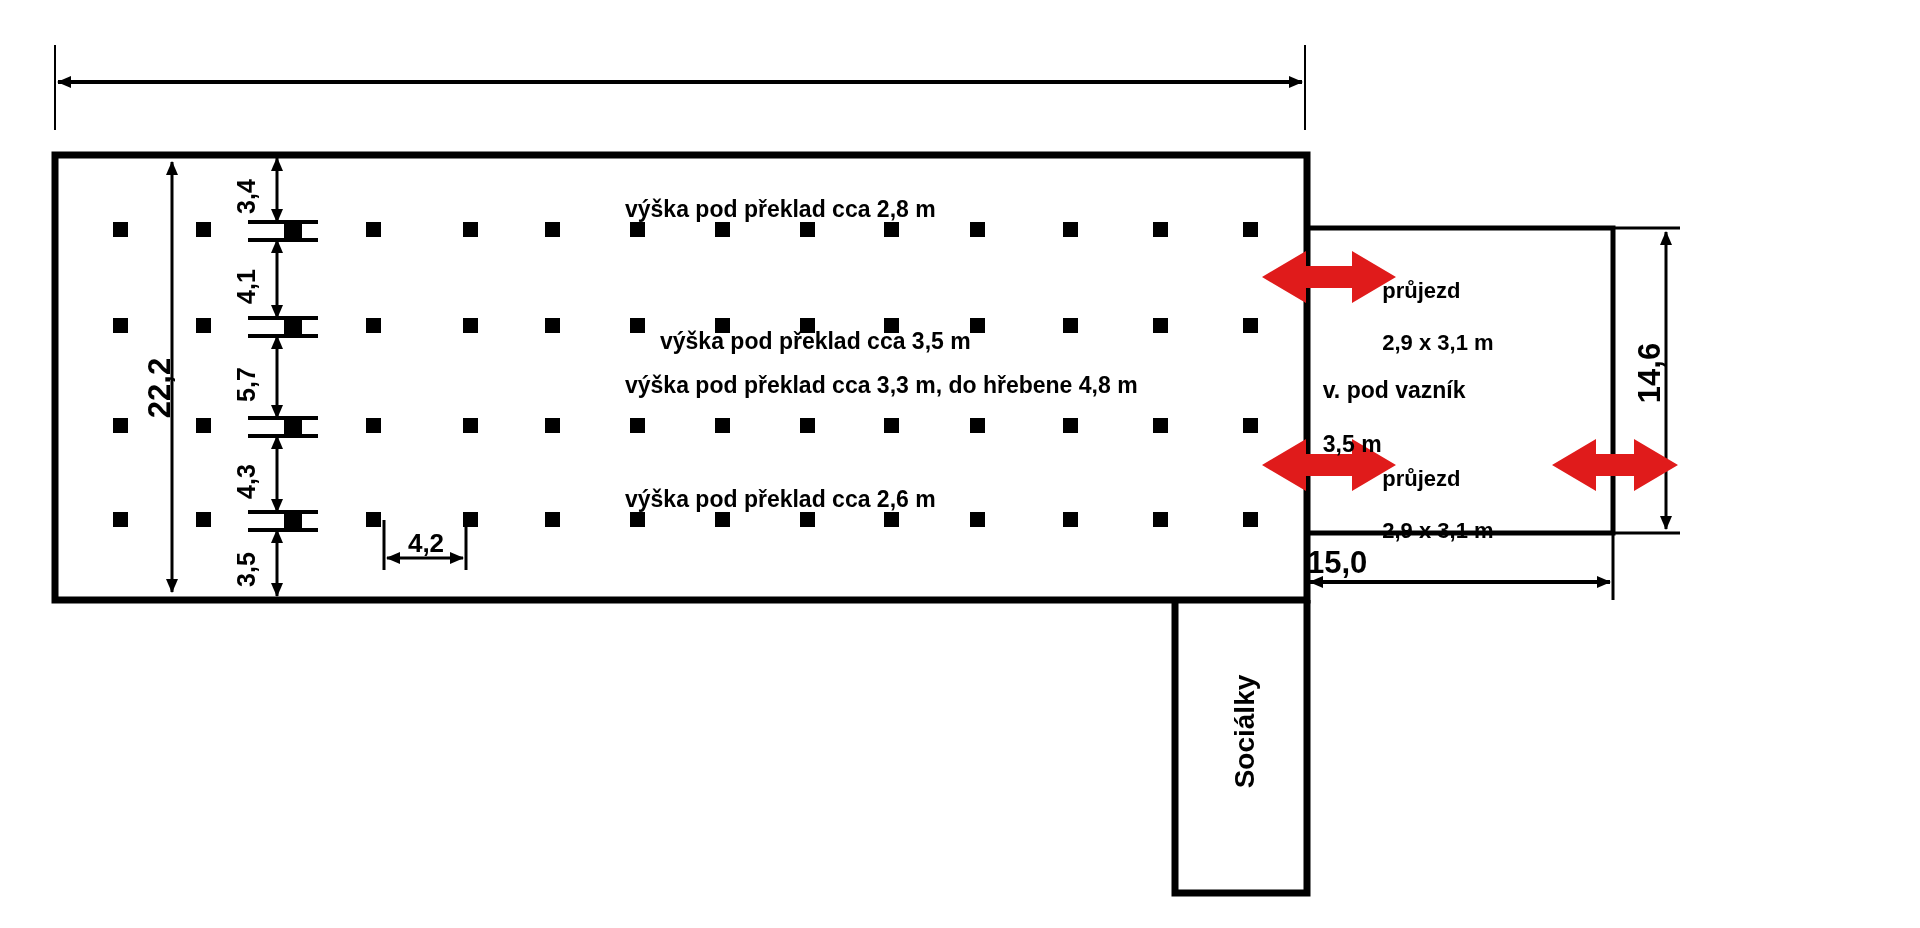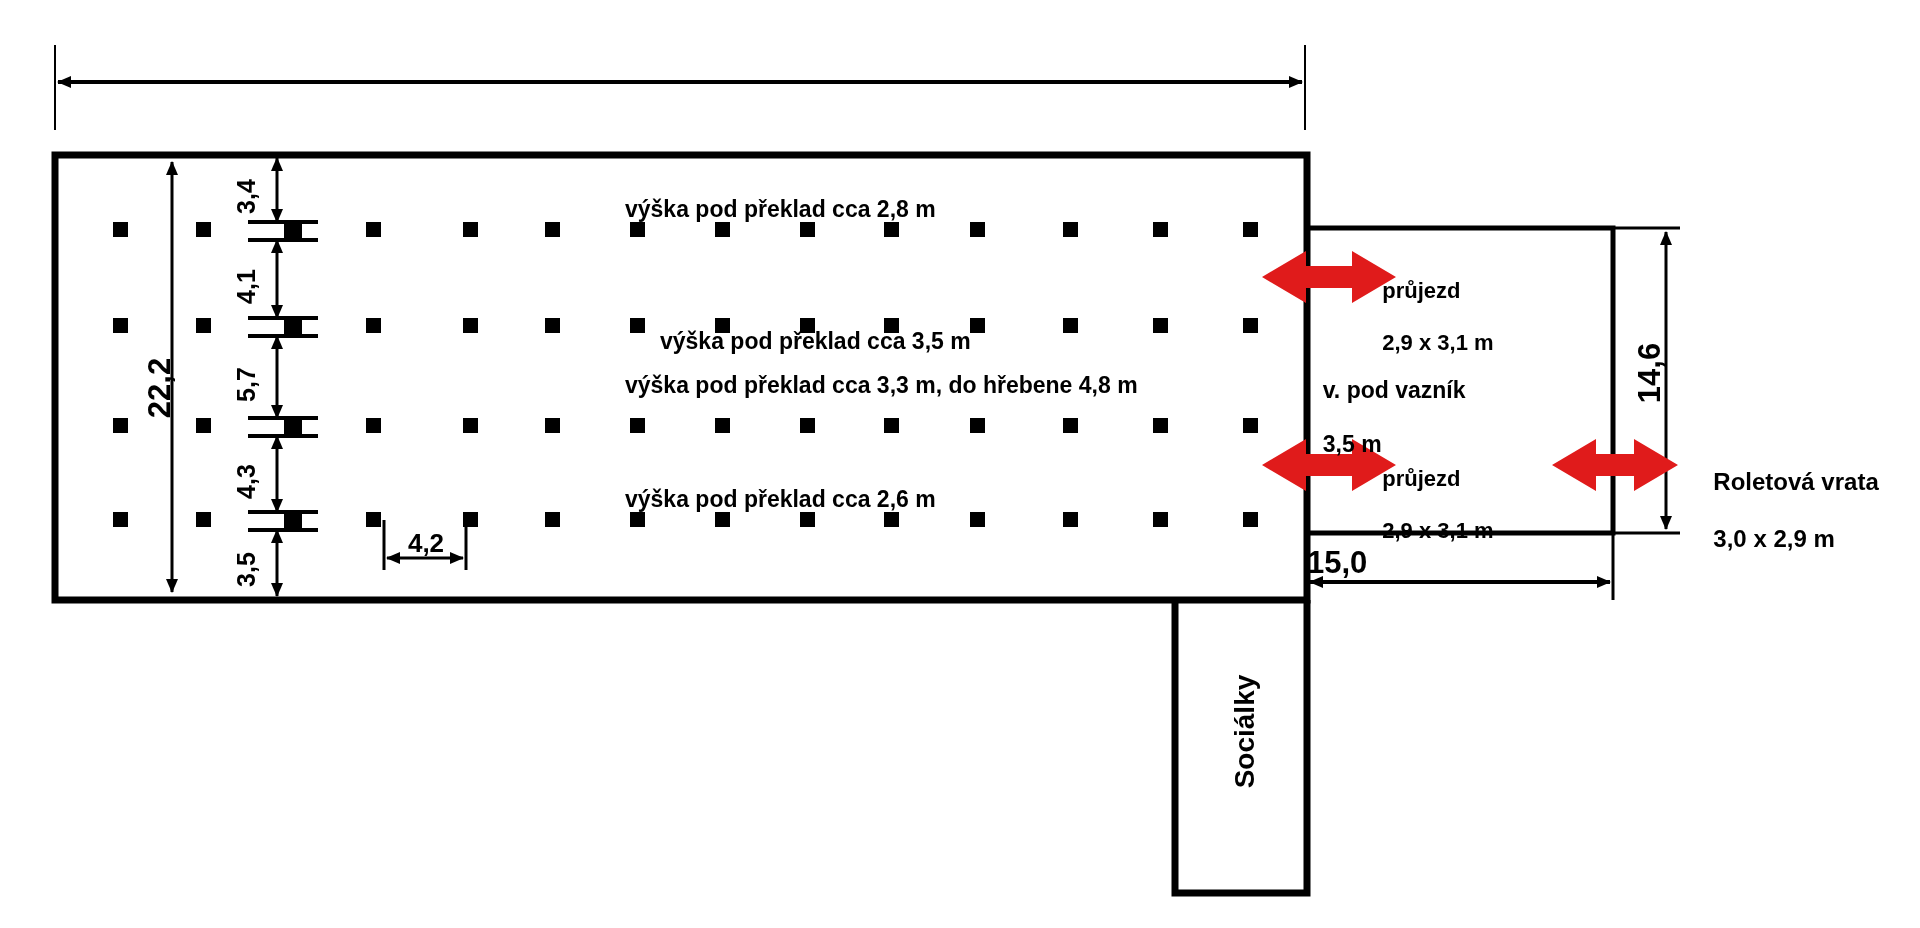--- a/index.html
+++ b/index.html
@@ -189,20 +189,16 @@
 <div class="lbl ctr" style="left:1310px;top:350px;width:300px;font-size:23px;">
   <span>v. pod vazník</span><br>
   <span>3,5 m</span>
 </div>
 
 <div class="lbl" style="left:1370px;top:440px;font-size:22px;">
   <span>průjezd</span><br>
   <span>2,9 x 3,1 m</span>
 </div>
 
-<div class="lbl" style="left:1700px;top:440px;font-size:24px;">
-  <span>Roletová vrata</span><br>
-  <span>3,0 x 2,9 m</span>
-</div>
 
 <div class="lbl vrot" style="left:1145px;top:715px;width:200px;text-align:center;font-size:28px;">Sociálky</div>
 
 </div>
 
 </body></html>

